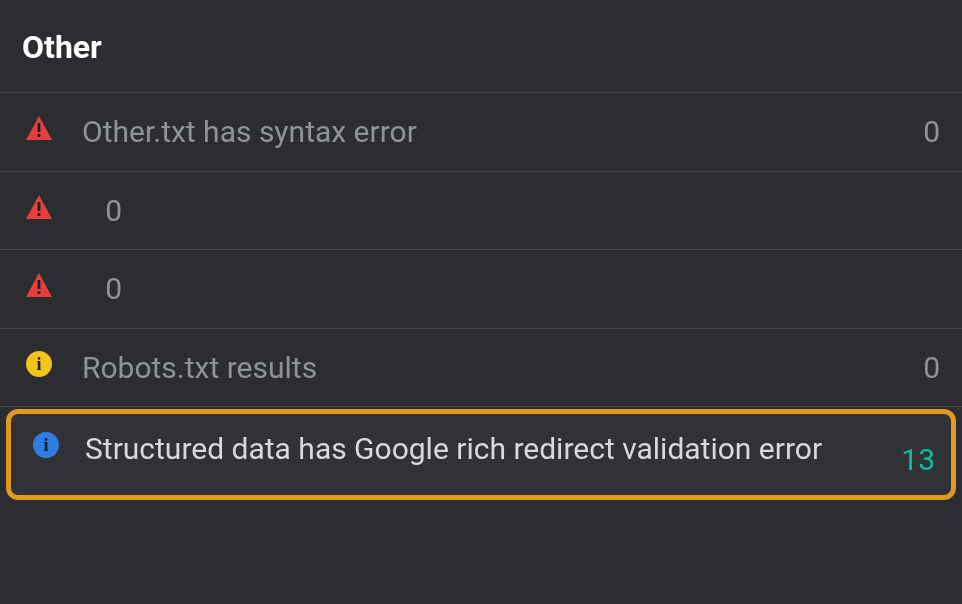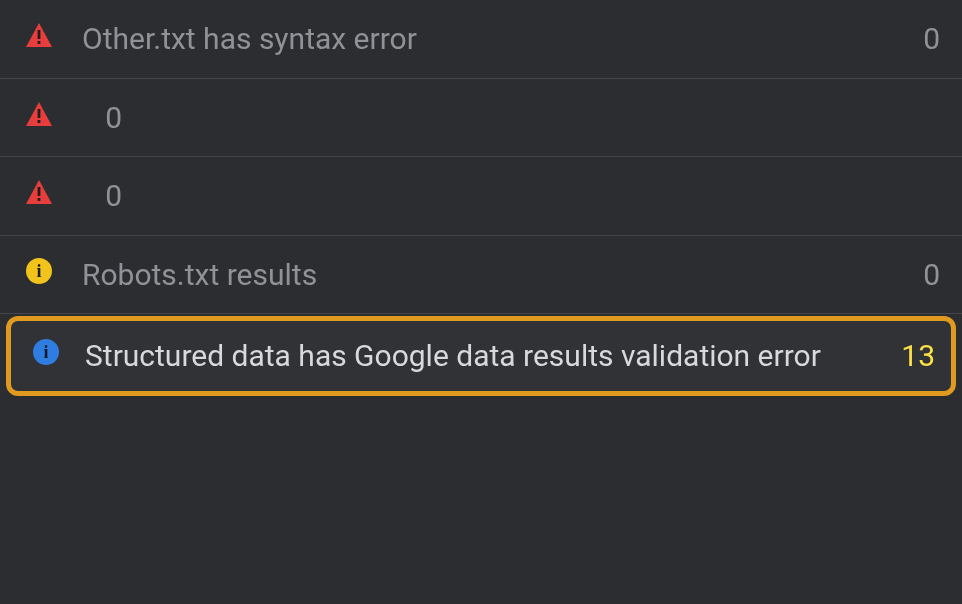--- a/index.html
+++ b/index.html
@@ -59,21 +59,21 @@
   }
   .row.highlighted {
     border: 5px solid #e09a1f;
     border-radius: 12px;
     background: #303236;
     margin: 2px 6px 6px 6px;
     padding: 16px 16px 16px 18px;
     gap: 22px;
   }
   .row.highlighted .label { color: #d7d9dc; }
-  .row.highlighted .count { color: #fde047; }
+  .row.highlighted .count { color: #14b8a6; margin-top: 11px; }
 
   
   .tri-warn {
     width: 28px; height: 26px; display: block;
   }
   .circle-info {
     width: 26px; height: 26px; border-radius: 50%;
     display: flex; align-items: center; justify-content: center;
     font-weight: 900;
   }
@@ -83,20 +83,21 @@
     font-size: 18px;
     line-height: 1;
   }
   .circle-yellow { background: #f2c31b; color: #1d1e20; }
   .circle-blue   { background: #2f7de1; color: #0e1a2a; }
 </style>
 </head>
 <body>
 
 <div class="panel">
+  <div class="section-header">Other</div>
   <div class="list">
 
     <div class="row">
       <div class="icon-slot">
         <svg class="tri-warn" viewBox="0 0 28 26">
           <polygon points="14,1 27,25 1,25" fill="#e83d3d"></polygon>
           <rect x="12.6" y="8" width="2.8" height="9" fill="#1d1e20"></rect>
           <rect x="12.6" y="19" width="2.8" height="3" fill="#1d1e20"></rect>
         </svg>
       </div>
@@ -135,18 +136,18 @@
       <div class="label">Robots.txt results</div>
       <div class="count">0</div>
     </div>
 
     <div class="row highlighted">
       <div class="icon-slot">
         <div class="circle-info circle-blue">
             <span>i</span>
           </div>
       </div>
-      <div class="label">Structured data has Google data results validation error</div>
+      <div class="label">Structured data has Google rich redirect validation error</div>
       <div class="count">13</div>
     </div>
 
   </div>
 </div>
 
 </body></html>

